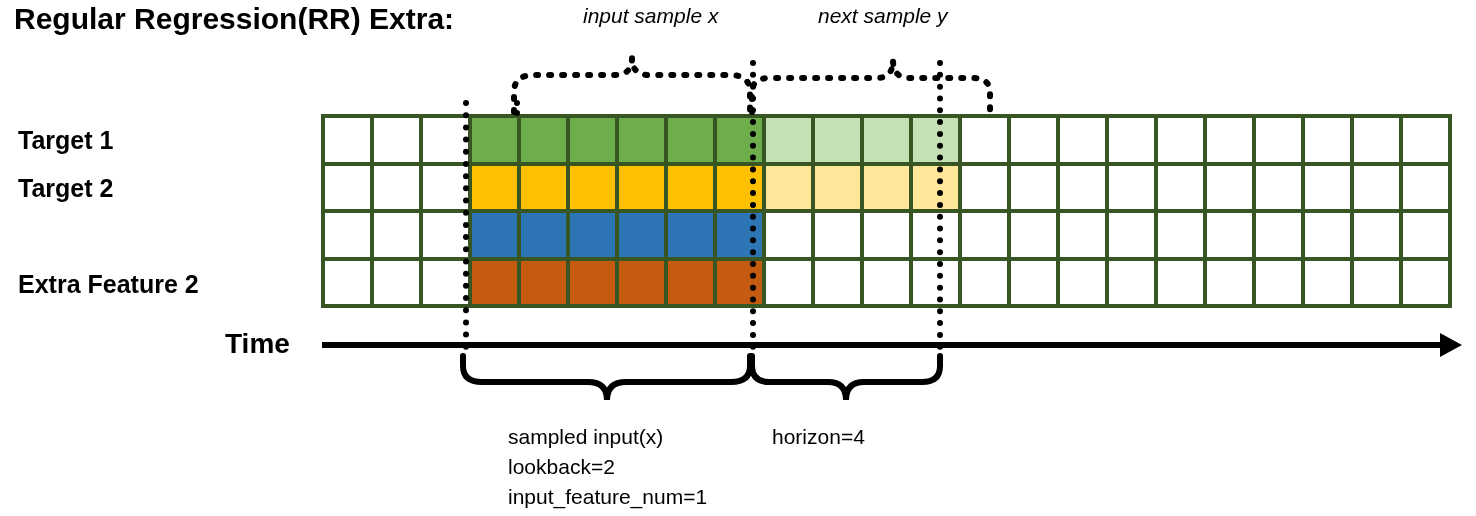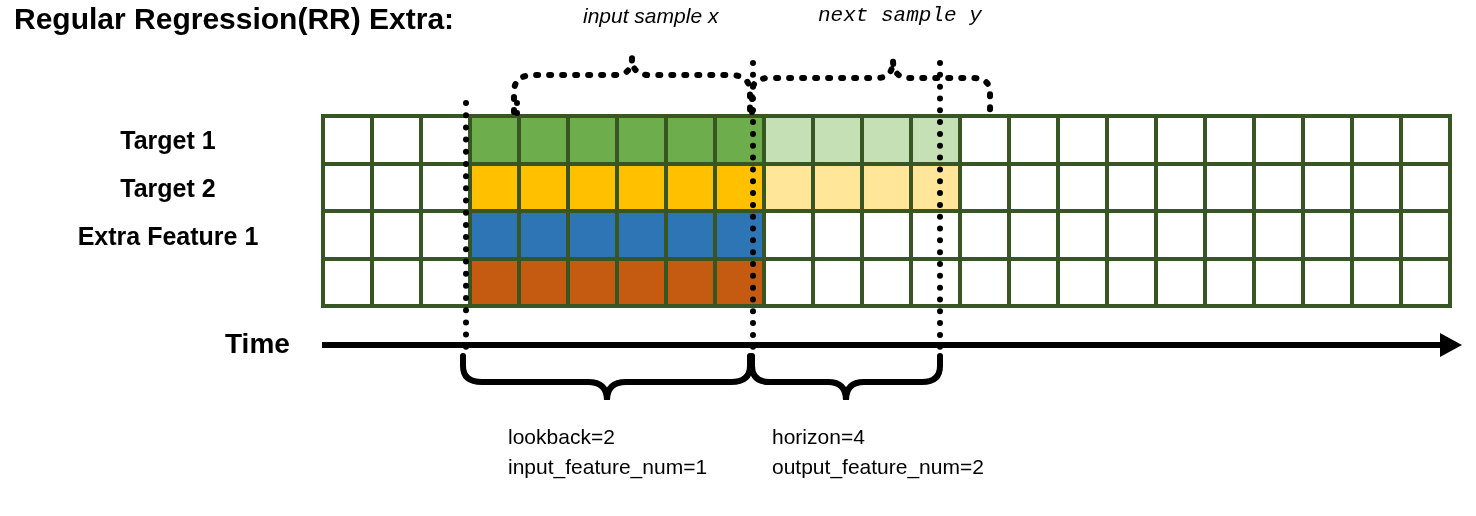--- a/index.html
+++ b/index.html
@@ -17,21 +17,21 @@
     position:absolute;left:14px;top:2px;
     font-size:30px;font-weight:700;color:#000;
     letter-spacing:0px;white-space:nowrap;
   }
 
   
   .row-label{
     position:absolute;
     right:1158px;            
     width:300px;
-    text-align:center;
+    text-align:left;
     font-size:25px;font-weight:700;color:#000;
     white-space:nowrap;
   }
 
   
   #grid{
     position:absolute;
     left:321px;top:114px;
     width:1131px;height:194px;
     background:#375623;          
@@ -88,21 +88,21 @@
 </style>
 </head>
 <body>
 
 <div id="stage">
 
   <div id="title">Regular Regression(RR) Extra:</div>
 
   <div class="row-label" style="top:126px;">Target 1</div>
   <div class="row-label" style="top:174px;">Target 2</div>
-  <div class="row-label" style="top:222px;">Extra Feature 1</div>
+  <div class="row-label" style="top:270px;">Extra Feature 2</div>
 
   <div id="grid" style="background: rgb(55, 86, 35); grid-template-columns: repeat(23, 1fr); grid-template-rows: repeat(4, 1fr);">
       <div class="cell" style="background: rgb(255, 255, 255);"></div>
       <div class="cell" style="background: rgb(255, 255, 255);"></div>
       <div class="cell" style="background: rgb(255, 255, 255);"></div>
       <div class="cell" style="background: rgb(109, 173, 76);"></div>
       <div class="cell" style="background: rgb(109, 173, 76);"></div>
       <div class="cell" style="background: rgb(109, 173, 76);"></div>
       <div class="cell" style="background: rgb(109, 173, 76);"></div>
       <div class="cell" style="background: rgb(109, 173, 76);"></div>
@@ -202,32 +202,32 @@
   <div class="dotted-v" style="left:514px;top:100px;height:16px;"></div>
 
   <svg id="top-braces" viewBox="0 0 1476 120">
 
     <path d="M514,112 L514,92 Q514,75 534,75 L615,75 Q632,75 632,58 Q632,75 649,75 L730,75 Q750,75 750,92 L750,112" fill="none" stroke="#000" stroke-width="6" stroke-linecap="round" stroke-dasharray="2 11"></path>
 
     <path d="M752,112 L752,92 Q752,78 770,78 L877,78 Q893,78 893,60 Q893,78 909,78 L972,78 Q990,78 990,92 L990,112" fill="none" stroke="#000" stroke-width="6" stroke-linecap="round" stroke-dasharray="2 11"></path>
   </svg>
 
   <div class="top-caption" style="left:583px;top:4px;">input sample x</div>
-  <div class="top-caption" style="left:818px;top:4px;font-family:Liberation Mono, monospace;">next sample y</div>
+  <div class="top-caption" style="left:818px;top:4px;">next sample y</div>
 
   <svg id="bottom-braces" viewBox="0 0 1476 70">
 
     <path d="M463,4 L463,14 Q463,30 482,30 L588,30 Q607,30 607,48 Q607,30 626,30 L731,30 Q750,30 750,14 L750,4" fill="none" stroke="#000" stroke-width="6" stroke-linecap="round"></path>
 
     <path d="M752,4 L752,14 Q752,30 770,30 L828,30 Q846,30 846,48 Q846,30 864,30 L922,30 Q940,30 940,14 L940,4" fill="none" stroke="#000" stroke-width="6" stroke-linecap="round"></path>
   </svg>
 
   <div class="bottom-block" style="left:508px;top:422px;">
+    <div>sampled input(x)</div>
     <div>lookback=2</div>
     <div>input_feature_num=1</div>
   </div>
 
   <div class="bottom-block" style="left:772px;top:422px;">
     <div>horizon=4</div>
-    <div>output_feature_num=2</div>
   </div>
 
 </div>
 
 </body></html>

